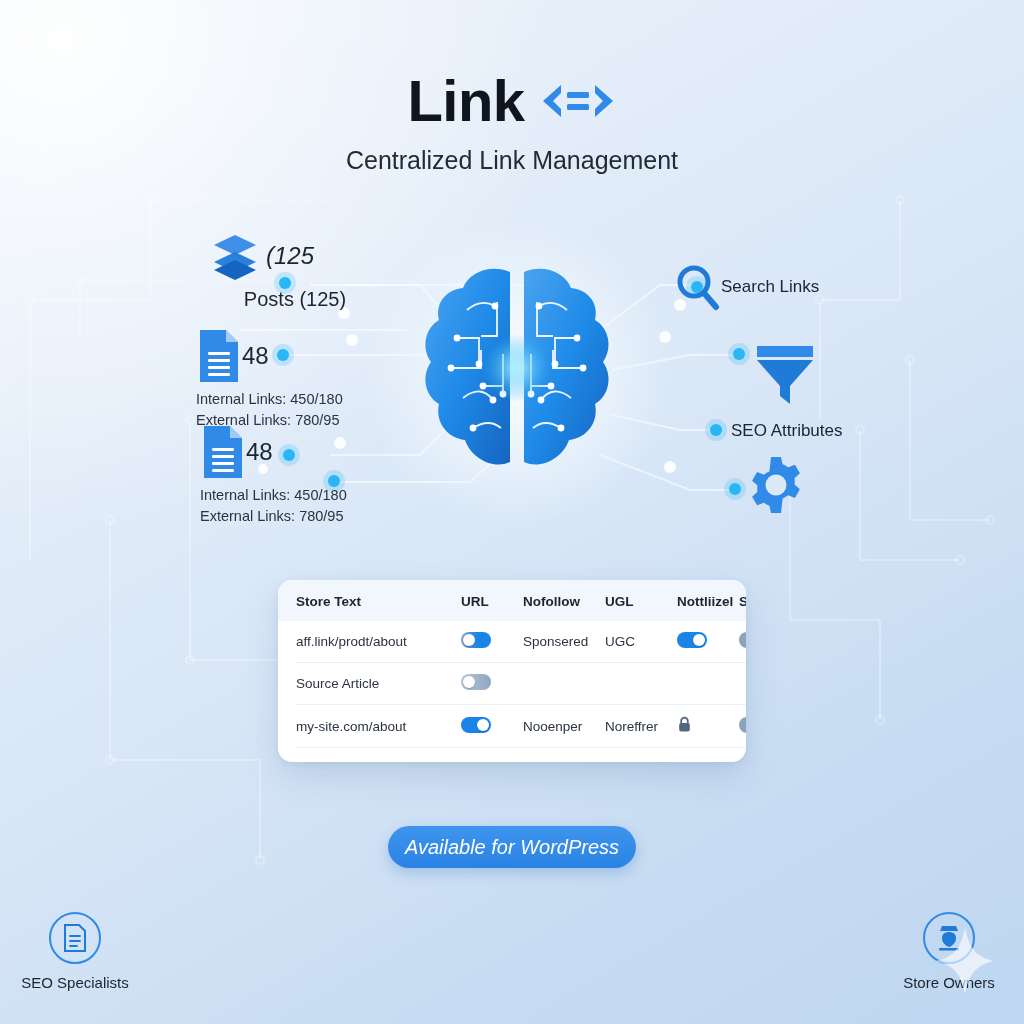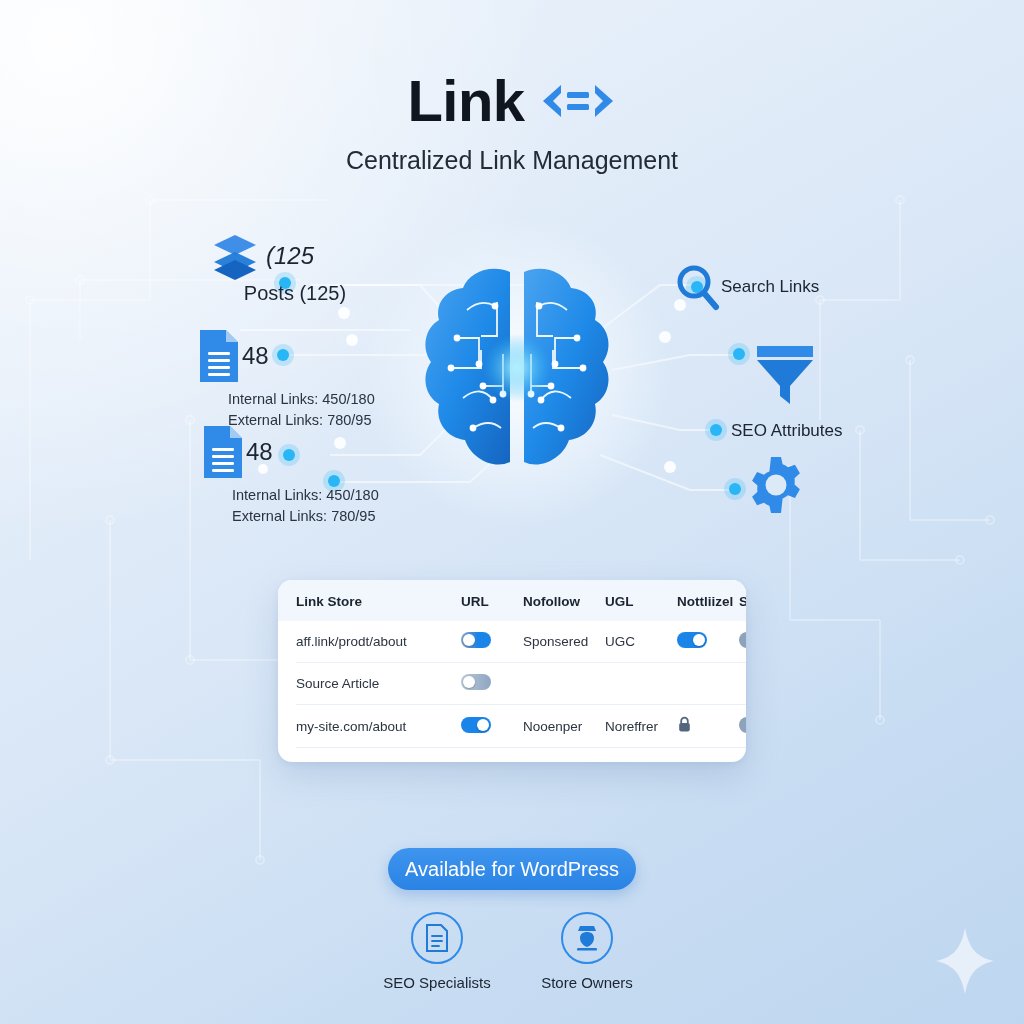--- a/index.html
+++ b/index.html
@@ -42,26 +42,26 @@
     border-radius: 50%;
     background: radial-gradient(circle, rgba(255,255,255,0.92) 0%, rgba(240,248,255,0.6) 42%, rgba(215,234,250,0) 72%);
   }
 
   
   .node-label { position: absolute; color: #1b2430; }
 
   .stat-block { position: absolute; }
   .stat-top { display: flex; align-items: center; gap: 0; }
   .stat-num { font-size: 24px; color: #1b2430; font-weight: normal; }
-  .stat-lines { margin-top: 5px; font-size: 14.5px; color: #2a3340; line-height: 1.45; white-space: nowrap; margin-left: 32px; }
+  .stat-lines { margin-top: 5px; font-size: 14.5px; color: #2a3340; line-height: 1.45; white-space: nowrap; }
 
   .posts-block { position: absolute; left: 212px; top: 232px; width: 200px; }
   .posts-row { display: flex; align-items: center; gap: 8px; font-style: italic; }
   .posts-partial { font-size: 24px; color: #1b2430; }
-  .posts-caption { margin-top: 2px; font-size: 20px; color: #1b2430; text-align: center; width: 190px; margin-left: -12px;}
+  .posts-caption { margin-top: 8px; font-size: 20px; color: #1b2430; text-align: center; width: 190px; margin-left: -12px;}
 
   .right-label { font-size: 17px; color: #1b2430; white-space: nowrap; }
 
   
   .card {
     position: absolute; left: 278px; top: 580px; width: 468px;
     background: #ffffff;
     border-radius: 14px;
     box-shadow: 0 14px 34px rgba(80,115,160,0.20), 0 2px 6px rgba(80,115,160,0.10);
     overflow: hidden;
@@ -100,32 +100,33 @@
   .toggle.on  { background: #1a84e8; }
   .toggle.on  .knob { right: 2px; }
   .toggle.rev { background: linear-gradient(90deg,#8ba4c4 0%, #1a84e8 55%); }
   .toggle.rev .knob { left: 2px; }
   .toggle.off { background: linear-gradient(90deg,#b9c7d8 0%, #8ea6c2 100%); }
   .toggle.off .knob { left: 2px; }
   .toggle.grey { background: #8da2bb; }
 
   
   .cta {
-    position: absolute; left: 388px; top: 848px; width: 248px; height: 42px;
+    position: absolute; left: 388px; top: 826px; width: 248px; height: 42px;
     background: linear-gradient(180deg, #3f95ee 0%, #2a82e4 100%);
     border-radius: 21px; color: #ffffff; font-size: 20px;
     display: flex; align-items: center; justify-content: center;
     box-shadow: 0 5px 14px rgba(40,110,200,0.28);
     border: none; cursor: pointer;
     font-family: "Liberation Sans", sans-serif;
+    font-style: italic;
   }
 
   
   .audience { position: absolute; left: 0; top: 912px; width: 100%;
-    display: flex; justify-content: center; }
+    display: flex; justify-content: space-between; }
   .aud-item { width: 150px; text-align: center; }
   .aud-circle {
     width: 52px; height: 52px; border-radius: 50%;
     border: 2px solid #2f8ae8; margin: 0 auto;
     display: flex; align-items: center; justify-content: center;
   }
   .aud-label { margin-top: 10px; font-size: 15px; color: #1b2430; }
 
   .sparkle { position: absolute; right: 28px; bottom: 28px; }
 </style>
@@ -368,21 +369,21 @@
         <colgroup>
           <col class="col-text">
             <col class="col-url">
             <col class="col-nf">
           <col class="col-ugl">
             <col class="col-norm">
             <col class="col-src">
         </colgroup>
         <thead>
           <tr>
-            <th>Link Store</th>
+            <th>Store Text</th>
             <th>URL</th>
             <th>Nofollow</th>
             <th>UGL</th>
             <th>Nottliizel</th>
             <th>Source</th>
           </tr>
         </thead>
       </table>
     </div>
     <div class="card-body">

